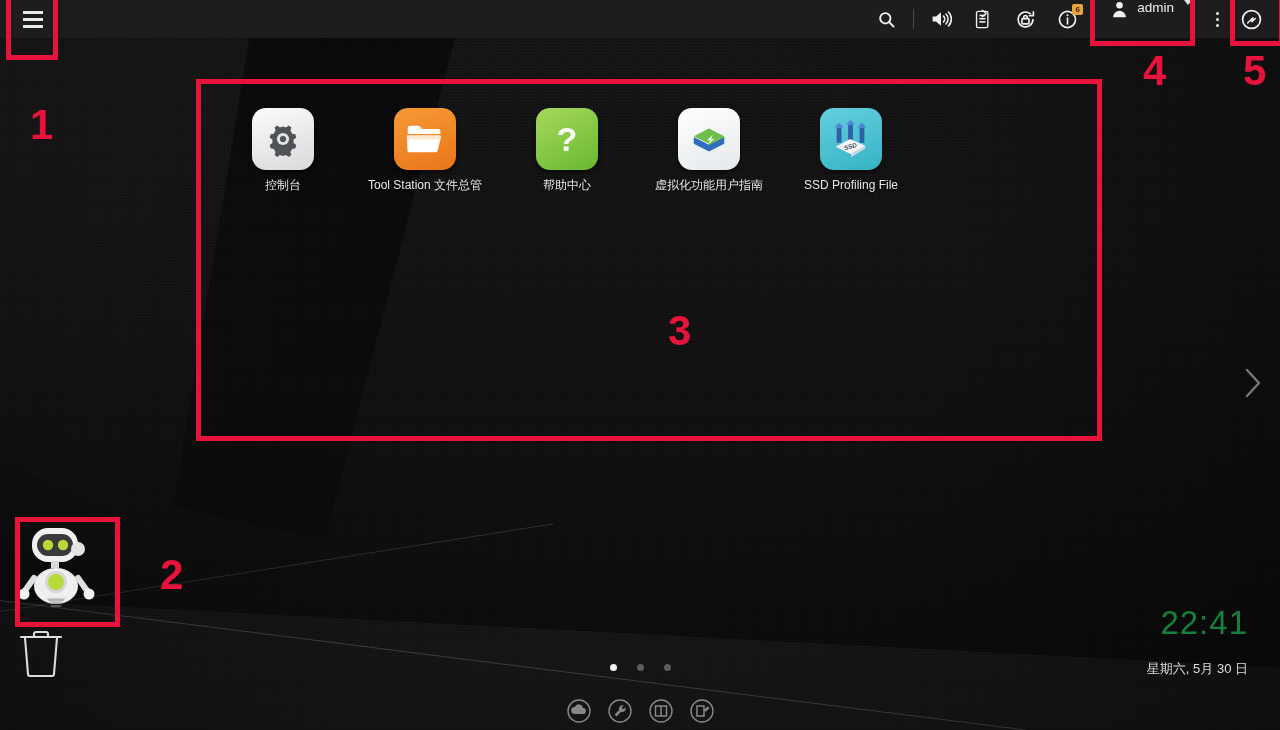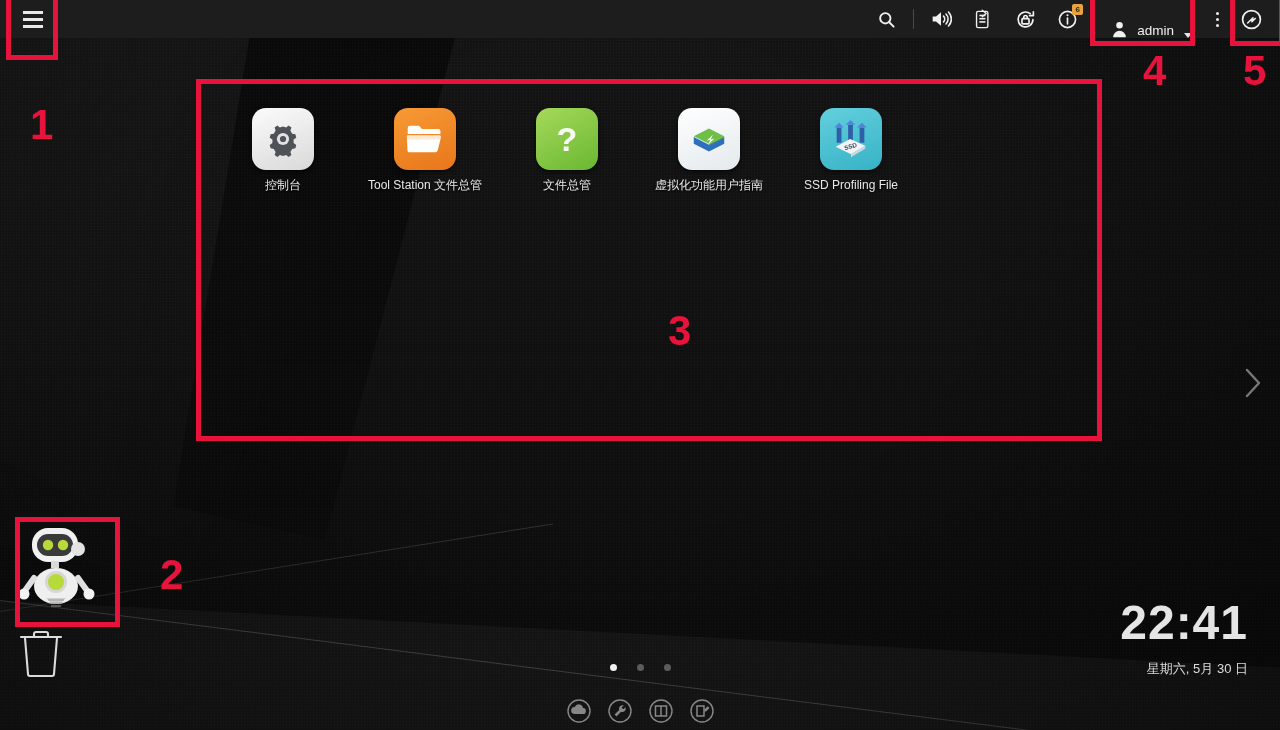--- a/index.html
+++ b/index.html
@@ -97,21 +97,21 @@
   }
   .tb-sep{ width:1px; height:20px; background:#4a4a4a; margin:0 6px; }
   .badge{
     position:absolute; top:4px; right:5px;
     background:#e8a33d; color:#3a2a06;
     font-size:8px; font-weight:bold;
     border-radius:2px; padding:0 3px; line-height:11px; min-width:11px;
     text-align:center;
   }
   .userbox{
-    display:flex; align-items:flex-end; gap:9px; height:38px;
+    display:flex; align-items:flex-start; gap:9px; height:38px;
     padding:0 12px 0 10px; cursor:pointer;
   }
   .userbox .uname{ color:#f0f0f0; font-size:13.5px; }
   .caret{
     width:0;height:0;border-left:4.5px solid transparent;border-right:4.5px solid transparent;
     border-top:5px solid #e6e6e6; margin-left:1px;
   }
   .kebab{ width:26px;height:38px;display:flex;flex-direction:column;align-items:center;justify-content:center;gap:3px;cursor:pointer;}
   .kebab i{ width:3px;height:3px;background:#ededed;border-radius:50%;display:block;}
 
@@ -154,21 +154,21 @@
   #dots{ position:absolute; left:0; right:0; top:664px; display:flex; justify-content:center; gap:20px; }
   #dots i{ width:7px;height:7px;border-radius:50%;background:#5c5c5c;display:block; cursor:pointer;}
   #dots i.on{ background:#f2f2f2; }
 
   
   #dock{ position:absolute; left:0; right:0; top:698px; display:flex; justify-content:center; gap:15px; }
   .dock-btn{ width:26px;height:26px;cursor:pointer; opacity:.55;}
 
   
   #clock{ position:absolute; right:32px; bottom:52px; text-align:right; user-select:none;}
-  #clock .time{ color:#e5e5e5; font-size:48px; font-weight:700; line-height:42px; letter-spacing:1px; }
+  #clock .time{ color:#15803d; font-size:33px; font-weight:400; line-height:42px; letter-spacing:1px; }
   #clock .date{ color:#dcdcdc; font-size:13px; margin-top:16px; }
 
   
   #navright{ position:absolute; right:10px; top:362px; width:34px;height:42px; cursor:pointer; opacity:.55;}
 
   
   .anno-box{
     position:absolute; border:5px solid #e8133c; z-index:40; pointer-events:none;
   }
   .anno-num{
@@ -310,21 +310,21 @@
     </div>
 
 
 
     <div class="app">
       <div class="tile t-help">
         <svg width="40" height="42" viewBox="0 0 40 42">
           <text x="20" y="33" font-family="Liberation Sans, sans-serif" font-size="34" font-weight="bold" fill="#ffffff" text-anchor="middle" opacity=".95">?</text>
         </svg>
       </div>
-      <div class="lbl">文件总管</div>
+      <div class="lbl">帮助中心</div>
     </div>
 
     <div class="app">
       <div class="tile t-virt">
         <svg width="42" height="40" viewBox="0 0 44 42">
           <path fill="#2f6fbf" d="M22 34 L6 26 v-7 l16 8 16-8 v7 Z"></path>
           <path fill="#6fbe4a" d="M22 26 L6 18 l16-8 16 8 Z"></path>
           <path fill="#5aa83c" d="M22 26 L38 18 v1.5 L22 27.5 Z"></path>
           <path fill="#ffffff" d="M19.6 22.8 l6.4-6.2 -2.1 5 3.8-1.1 -6.4 6.4 2-5 Z" opacity=".96"></path>
         </svg>

